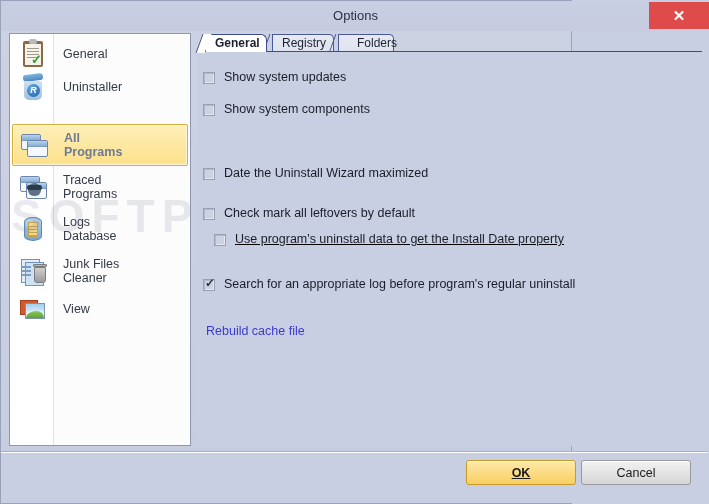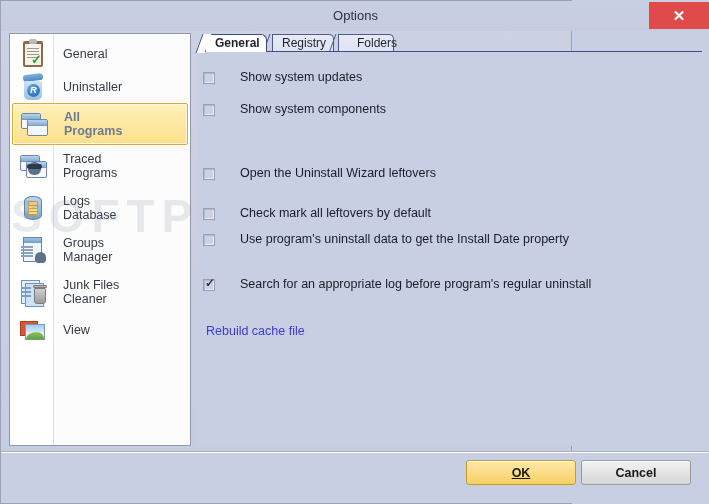--- a/index.html
+++ b/index.html
@@ -33,21 +33,21 @@
   .side-list{position:relative;padding-top:3px;}
   .side-item{position:relative;display:flex;align-items:center;
              height:33px;margin:0 2px 0 2px;padding:0;cursor:pointer;
              box-sizing:border-box;}
   .side-item .ico{width:40px;min-width:40px;height:33px;position:relative;}
   .side-item .lbl{font-size:12.5px;color:#333a46;padding-left:11px;line-height:14px;}
   .side-item.two{height:42px;}
   .side-item.two .ico{height:42px;}
   .side-item.sel{background:linear-gradient(#fdf0ba,#fde08a);
                  border:1px solid #d9ab3a;border-radius:2px;
-                 box-shadow:inset 0 0 0 1px #fff8dd;}
+                 box-shadow:inset 0 0 0 1px #fff8dd;margin-top:21px;}
   .side-item.sel .lbl{color:#6f7a93;font-weight:bold;}
 
   
   .ic{position:absolute;left:6px;top:50%;transform:translateY(-50%);
       width:30px;height:30px;}
   
   .ic-clip .board{position:absolute;left:5px;top:2px;width:20px;height:26px;
       background:#8d6a46;border-radius:2px;}
   .ic-clip .paper{position:absolute;left:7px;top:5px;width:16px;height:21px;
       background:#f6f3ea;}
@@ -125,41 +125,41 @@
   .tab .slant{position:absolute;left:-7px;bottom:-1px;width:8px;height:19px;
        background:transparent;border-left:1px solid #4a5a96;
        transform:skewX(-20deg);border-bottom:none;}
   .tab.active .slant{border-left-color:#3c4d8c;background:#fff;}
   .tabline{position:absolute;left:196px;top:50px;width:505px;height:1px;
        background:#3c4d8c;}
 
   
   .main{position:absolute;left:196px;top:51px;width:505px;height:394px;
         background:#c9cfe2;}
-  .optrow{position:absolute;display:flex;align-items:center;cursor:pointer;gap:16px;}
+  .optrow{position:absolute;display:flex;align-items:center;cursor:pointer;}
   .cb{width:12px;height:12px;min-width:12px;box-sizing:border-box;
       background:#cdd2e3;border:1px solid #9aa0b4;
       box-shadow:inset 1px 1px 0 #b4bacd, inset -1px -1px 0 #e6e9f2;
       position:relative;margin-top:2px;}
   .cb .tick{position:absolute;left:1px;top:-3px;font-size:12px;color:#2d3242;
       line-height:12px;font-weight:bold;}
   .optlbl{font-size:12.5px;color:#191d28;padding-left:9px;line-height:14px;
       white-space:nowrap;}
   .link{position:absolute;font-size:12.5px;color:#3b3bd0;cursor:pointer;
       text-decoration:none;}
 
   
   .sep{position:absolute;left:0;top:450px;width:707px;height:2px;
        background:linear-gradient(#ffffff,#ffffff);
        border-top:1px solid #a8aec4;box-sizing:border-box;}
   .footer{position:absolute;left:0;top:452px;width:707px;height:50px;
        background:#c9cfe2;}
   .btn{position:absolute;top:459px;height:25px;font-size:12.5px;
        border-radius:3px;cursor:pointer;box-sizing:border-box;
-       font-family:"Liberation Sans", sans-serif;font-weight:bold;}
+       font-family:"Liberation Sans", sans-serif;}
   .btn-ok{left:465px;width:110px;background:linear-gradient(#fde9a9,#f9cf62);
        border:1px solid #c99a28;color:#1a1a1a;font-weight:bold;
        box-shadow:inset 0 1px 0 #fffae6;text-decoration:underline;}
   .btn-cancel{left:580px;width:110px;background:linear-gradient(#f2f2f2,#d6d6d6);
        border:1px solid #9a9a9a;color:#1a1a1a;
        box-shadow:inset 0 1px 0 #ffffff;}
 
   
   .wm{position:absolute;left:10px;top:188px;width:560px;height:56px;
       font-size:46px;letter-spacing:7px;color:rgba(120,125,140,.16);
@@ -250,36 +250,20 @@
                 <div class="r" style="top:6px"></div>
               <div class="r" style="top:9px"></div>
                 <div class="r" style="top:12px"></div>
             </div>
           </div>
         </div>
         <div class="lbl"><span style="white-space:pre-line">Logs
 Database</span></div>
       </div>
 
-      <div class="side-item two">
-        <div class="ico">
-          <div class="ic ic-doc">
-            <div class="pg">
-                <div class="hdr"></div>
-              </div>
-            <div class="tl" style="top:11px"></div>
-              <div class="tl" style="top:14px"></div>
-            <div class="tl" style="top:17px"></div>
-              <div class="tl" style="top:20px"></div>
-            <div class="man"></div>
-          </div>
-        </div>
-        <div class="lbl"><span style="white-space:pre-line">Groups
-Manager</span></div>
-      </div>
 
       <div class="side-item two">
         <div class="ico">
           <div class="ic ic-junk">
             <div class="pp p1"></div>
               <div class="pp p2"></div>
             <div class="tl" style="top:10px"></div>
               <div class="tl" style="top:14px"></div>
             <div class="tl" style="top:18px"></div>
             <div class="canlid"></div>
@@ -332,29 +316,29 @@
     </div>
 
     <div class="optrow" style="left:6px;top:50px;">
       <span class="cb"></span>
       <span class="optlbl">Show system components</span>
     </div>
 
 
     <div class="optrow" style="left:6px;top:114px;">
       <span class="cb"></span>
-      <span class="optlbl">Open the Uninstall Wizard leftovers</span>
+      <span class="optlbl">Date the Uninstall Wizard maximized</span>
     </div>
 
     <div class="optrow" style="left:6px;top:147px;margin-top:7px;">
       <span class="cb"></span>
       <span class="optlbl">Check mark all leftovers by default</span>
     </div>
 
-    <div class="optrow" style="left:6px;top:180px;">
+    <div class="optrow" style="left:17px;top:180px;text-decoration:underline;">
       <span class="cb"></span>
       <span class="optlbl">Use program's uninstall data to get the Install Date property</span>
     </div>
 
     <div class="optrow" style="left:6px;top:225px;">
       <span class="cb">
           <span class="tick">✓</span>
         </span>
       <span class="optlbl">Search for an appropriate log before program's regular uninstall</span>
     </div>

